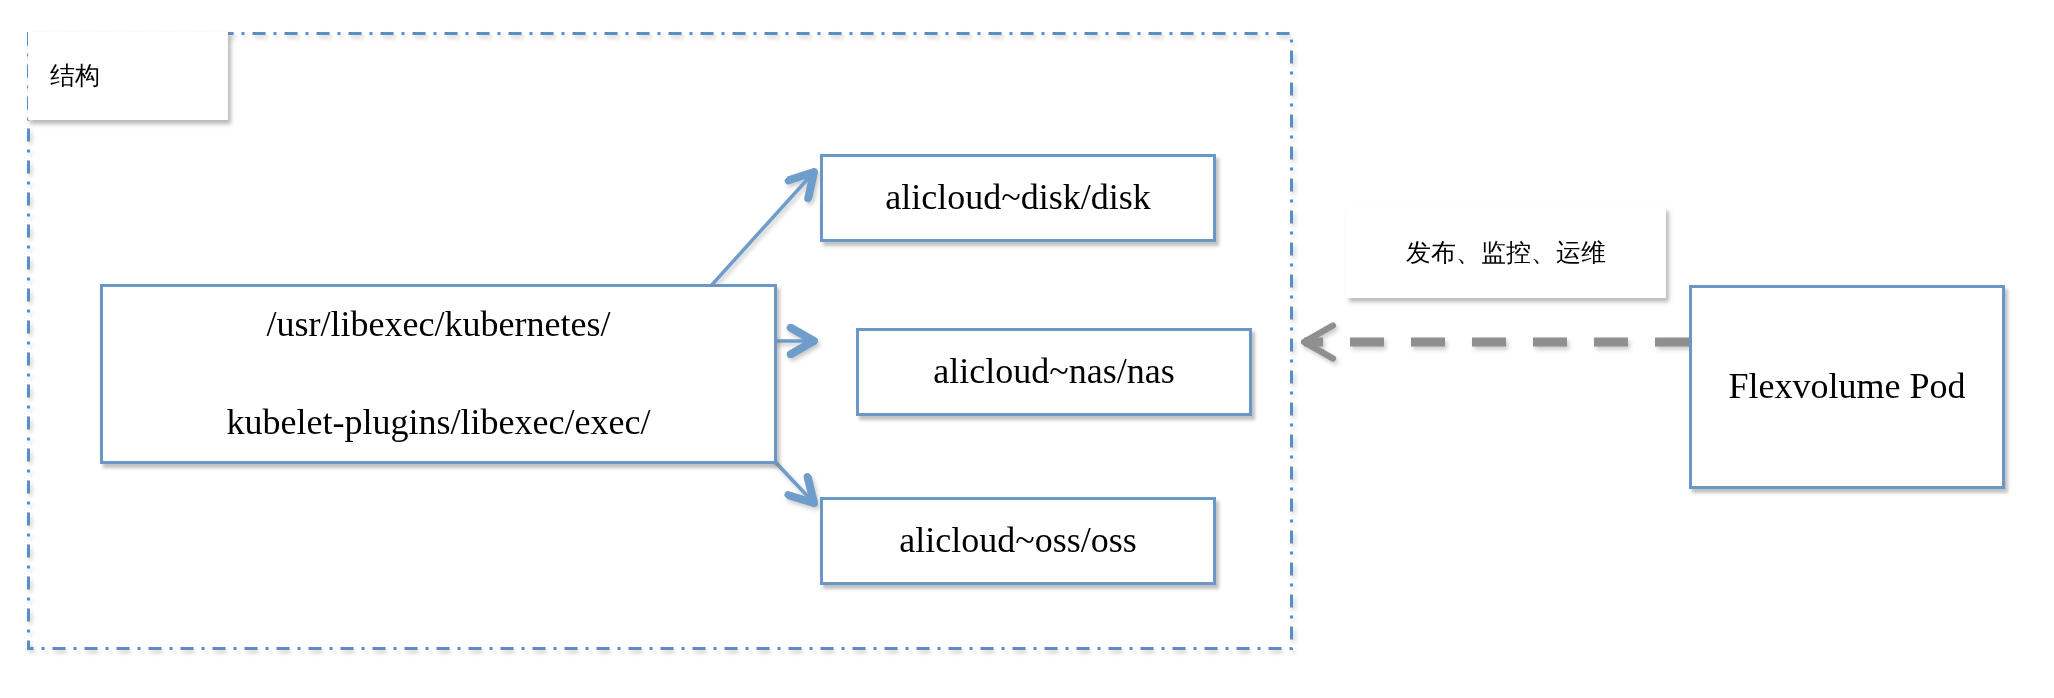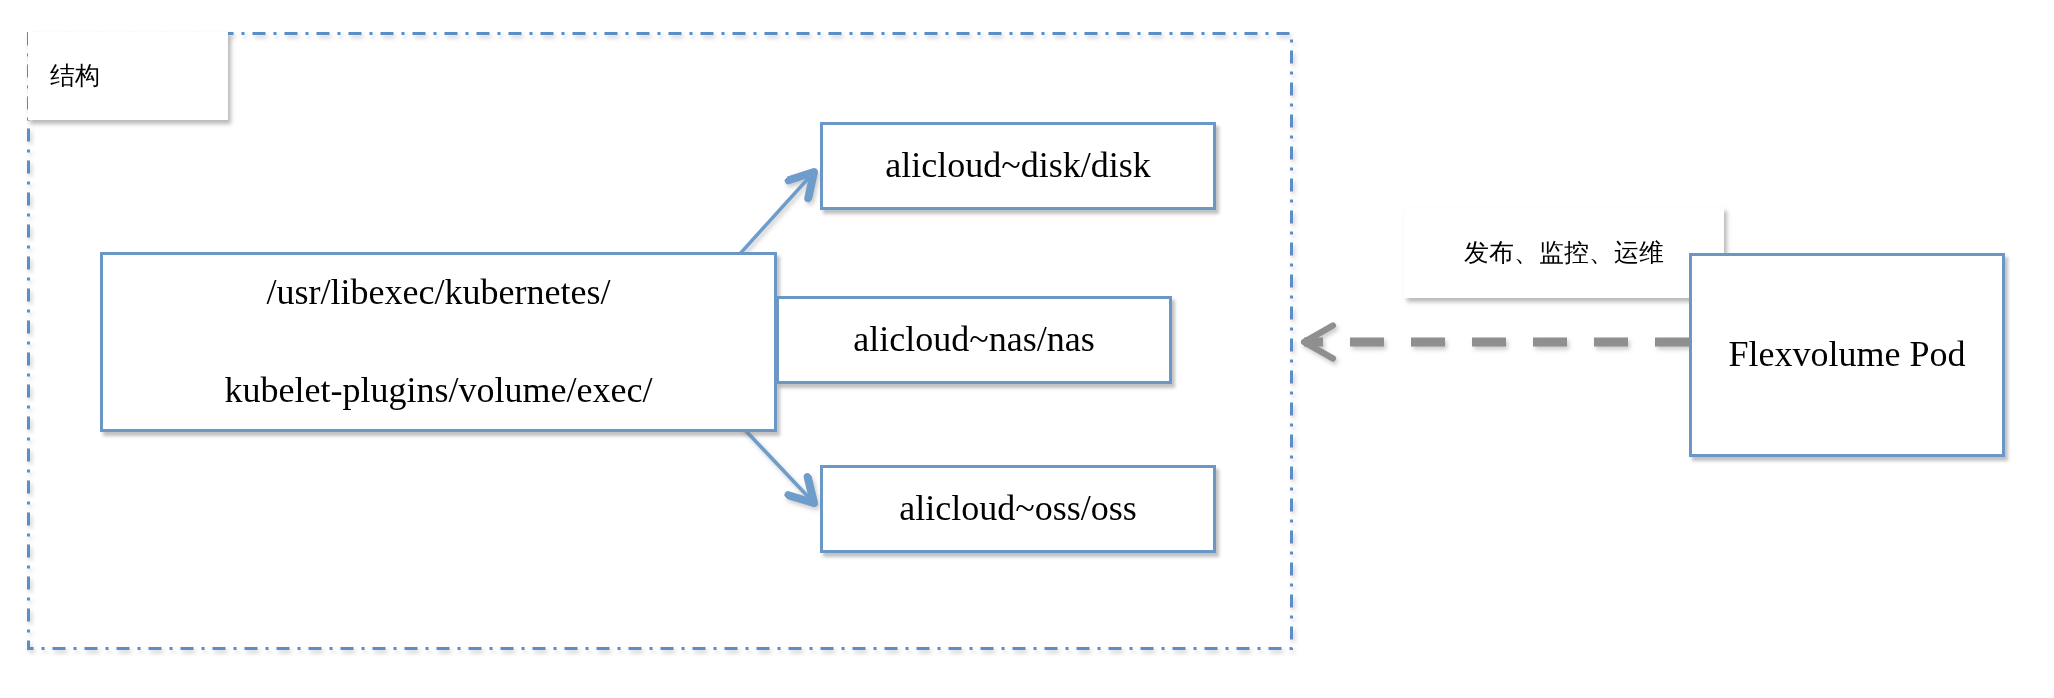--- a/index.html
+++ b/index.html
@@ -31,46 +31,47 @@
     box-sizing: border-box;
     background: var(--box-bg, #ffffff);
     border: 3px solid var(--box-border, #6b97c7);
     box-shadow: 3px 4px 3px rgba(120,120,120,0.45);
     display: flex;
     align-items: center;
     justify-content: center;
     text-align: center;
     font-size: 36px;
     line-height: 1.1;
+    margin-top: 32px;
   }
   .node.main {
     left: 100px; top: 252px; width: 677px; height: 180px;
     flex-direction: column;
     row-gap: 58px;
   }
   .node.disk { left: 820px; top: 122px; width: 396px; height: 88px; }
-  .node.nas  { left: 776px; top: 296px; width: 396px; height: 88px; font-family: Liberation Serif, serif; }
+  .node.nas  { left: 856px; top: 296px; width: 396px; height: 88px; font-family: Liberation Serif, serif; }
   .node.oss  { left: 820px; top: 465px; width: 396px; height: 88px; }
   .node.pod  { left: 1689px; top: 253px; width: 316px; height: 204px; }
   .floatlabel {
     position: absolute;
     box-sizing: border-box;
     background: #ffffff;
     box-shadow: 3px 4px 4px rgba(120,120,120,0.5);
     display: flex;
     align-items: center;
     font-size: 25px;
     line-height: 1.1;
   }
   .floatlabel.structure {
     left: 28px; top: 32px; width: 200px; height: 88px;
     padding-left: 22px;
   }
   .floatlabel.ops {
-    left: 1404px; top: 207px; width: 320px; height: 91px;
+    left: 1346px; top: 207px; width: 320px; height: 91px;
     justify-content: center;
   }
 </style>
 </head>
 <body>
 
 <div class="stage" style="--canvas-bg: #ffffff; --box-bg: #ffffff; --box-border: #6b97c7; --container-border: #5b8ec6; --arrow-blue: #6f9dcb; --arrow-gray: #8f8f8f; --text: #000000;">
 
   <svg class="wires" viewBox="0 0 2054 698">
     <defs>
@@ -90,21 +91,21 @@
 
     <line x1="1689" y1="342" x2="1304" y2="342" stroke-width="9" stroke-dasharray="34 27" marker-end="url(#headGray)" class="shadowed" stroke="#8f8f8f"></line>
   </svg>
 
   <div class="floatlabel structure">
     <span>结构</span>
   </div>
 
   <div class="node main">
     <div>/usr/libexec/kubernetes/</div>
-    <div>kubelet-plugins/volume/exec/</div>
+    <div>kubelet-plugins/libexec/exec/</div>
   </div>
 
   <div class="node disk">alicloud~disk/disk</div>
   <div class="node nas">alicloud~nas/nas</div>
   <div class="node oss">alicloud~oss/oss</div>
 
   <div class="floatlabel ops">发布、监控、运维</div>
 
   <div class="node pod">Flexvolume Pod</div>
 

